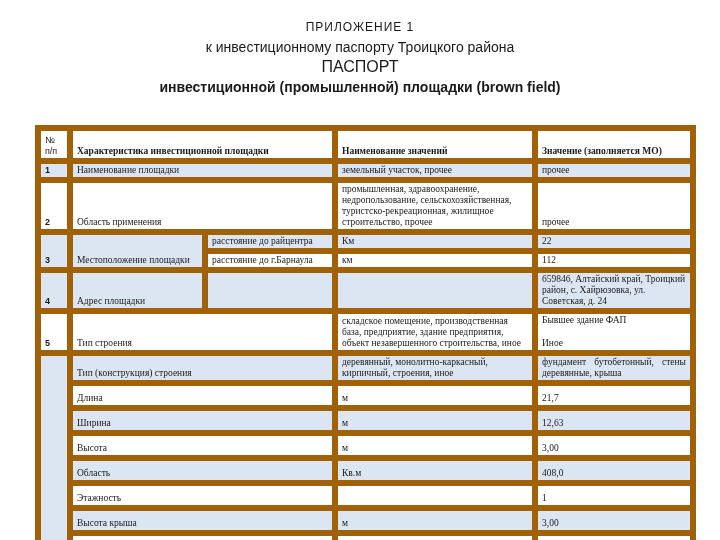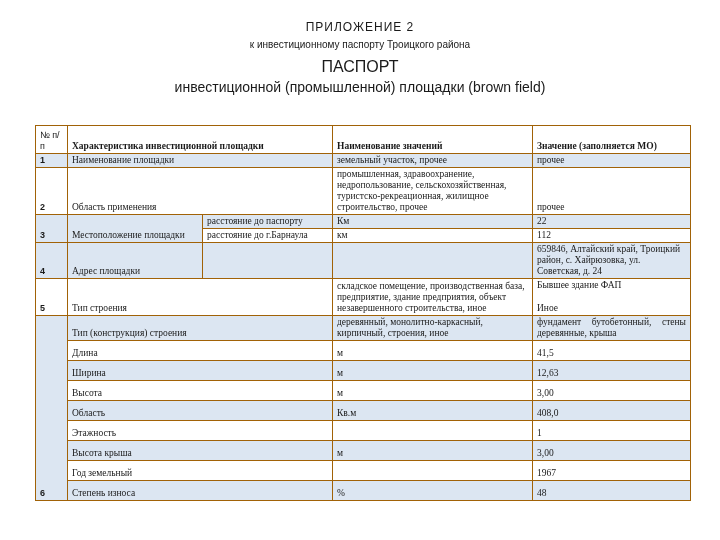--- a/index.html
+++ b/index.html
@@ -1,36 +1,36 @@
 <!DOCTYPE html>
 <html><head>
 <meta charset="utf-8">
 <style>
   html, body { margin: 0; padding: 0; background: #ffffff; }
   body { width: 720px; height: 540px; position: relative; overflow: hidden; font-family: "Liberation Serif", serif; color: #1a1a1a; }
   .heading { position: absolute; left: 0; width: 720px; text-align: center; font-family: "Liberation Sans", sans-serif; }
   .h1 { top: 20px; font-size: 12px; letter-spacing: 1px; }
-  .h2 { top: 39px; font-size: 10px; }
+  .h2 { top: 39px; font-size: 14px; }
   .h3 { top: 58px; font-size: 16px; font-weight: normal; }
-  .h4 { top: 79px; font-size: 14px; font-weight: normal; }
+  .h4 { top: 79px; font-size: 14px; font-weight: bold; }
   table.passport { position: absolute; left: 35px; top: 125px; width: 655px; border-collapse: collapse; font-size: 9.5px; table-layout: fixed; }
-  table.passport td { border: 1px solid #a16207; padding: 1px 4px; vertical-align: bottom; line-height: 11px; margin-left: 48px; }
+  table.passport td { border: 6px solid #a16207; padding: 1px 4px; vertical-align: bottom; line-height: 11px; margin-left: 48px; }
   .hdr td { height: 25px; font-weight: bold; }
   .hdr td.num { font-family: "Liberation Sans", sans-serif; font-weight: normal; font-size: 9px; text-align: left; }
   .hdr td.c2 { text-align: left; }
   tr.shade td { background: #dce6f2; }
   td.num { font-family: "Liberation Sans", sans-serif; font-size: 9px; font-weight: bold; }
   td.shadecell { background: #dce6f2; }
   td.top { vertical-align: top; }
   td.just { text-align: justify; }
 </style>
 </head>
 <body>
 
-<div class="heading h1">ПРИЛОЖЕНИЕ  2</div>
+<div class="heading h1">ПРИЛОЖЕНИЕ  1</div>
 <div class="heading h2">к инвестиционному паспорту Троицкого района</div>
 <div class="heading h3">ПАСПОРТ</div>
 <div class="heading h4">инвестиционной (промышленной) площадки (brown field)</div>
 
 <table class="passport">
   <colgroup>
     <col style="width:32px">
     <col style="width:135px">
     <col style="width:130px">
     <col style="width:200px">
@@ -55,21 +55,21 @@
   <tr>
     <td class="num">2</td>
     <td colspan="2">Область применения</td>
     <td>промышленная, здравоохранение, недропользование, сельскохозяйственная, туристско-рекреационная, жилищное строительство, прочее</td>
     <td>прочее</td>
   </tr>
 
   <tr class="shade">
     <td class="num" rowspan="2">3</td>
     <td rowspan="2">Местоположение площадки</td>
-    <td>расстояние до паспорту</td>
+    <td>расстояние до райцентра</td>
     <td>Км</td>
     <td>22</td>
   </tr>
   <tr>
     <td>расстояние до г.Барнаула</td>
     <td>км</td>
     <td>112</td>
   </tr>
 
   <tr class="shade">
@@ -92,21 +92,21 @@
 
   <tr class="shade">
     <td class="num shadecell" rowspan="9">6</td>
     <td colspan="2" class="top">Тип (конструкция) строения</td>
     <td class="top">деревянный, монолитно-каркасный, кирпичный, строения, иное</td>
     <td class="top just">фундамент бутобетонный, стены деревянные, крыша</td>
   </tr>
   <tr>
     <td colspan="2" style="height:17px">Длина</td>
     <td class="top">м</td>
-    <td>41,5</td>
+    <td>21,7</td>
   </tr>
   <tr class="shade">
     <td colspan="2" style="height:17px">Ширина</td>
     <td class="top">м</td>
     <td>12,63</td>
   </tr>
   <tr>
     <td colspan="2" style="height:17px">Высота</td>
     <td class="top">м</td>
     <td>3,00</td>

